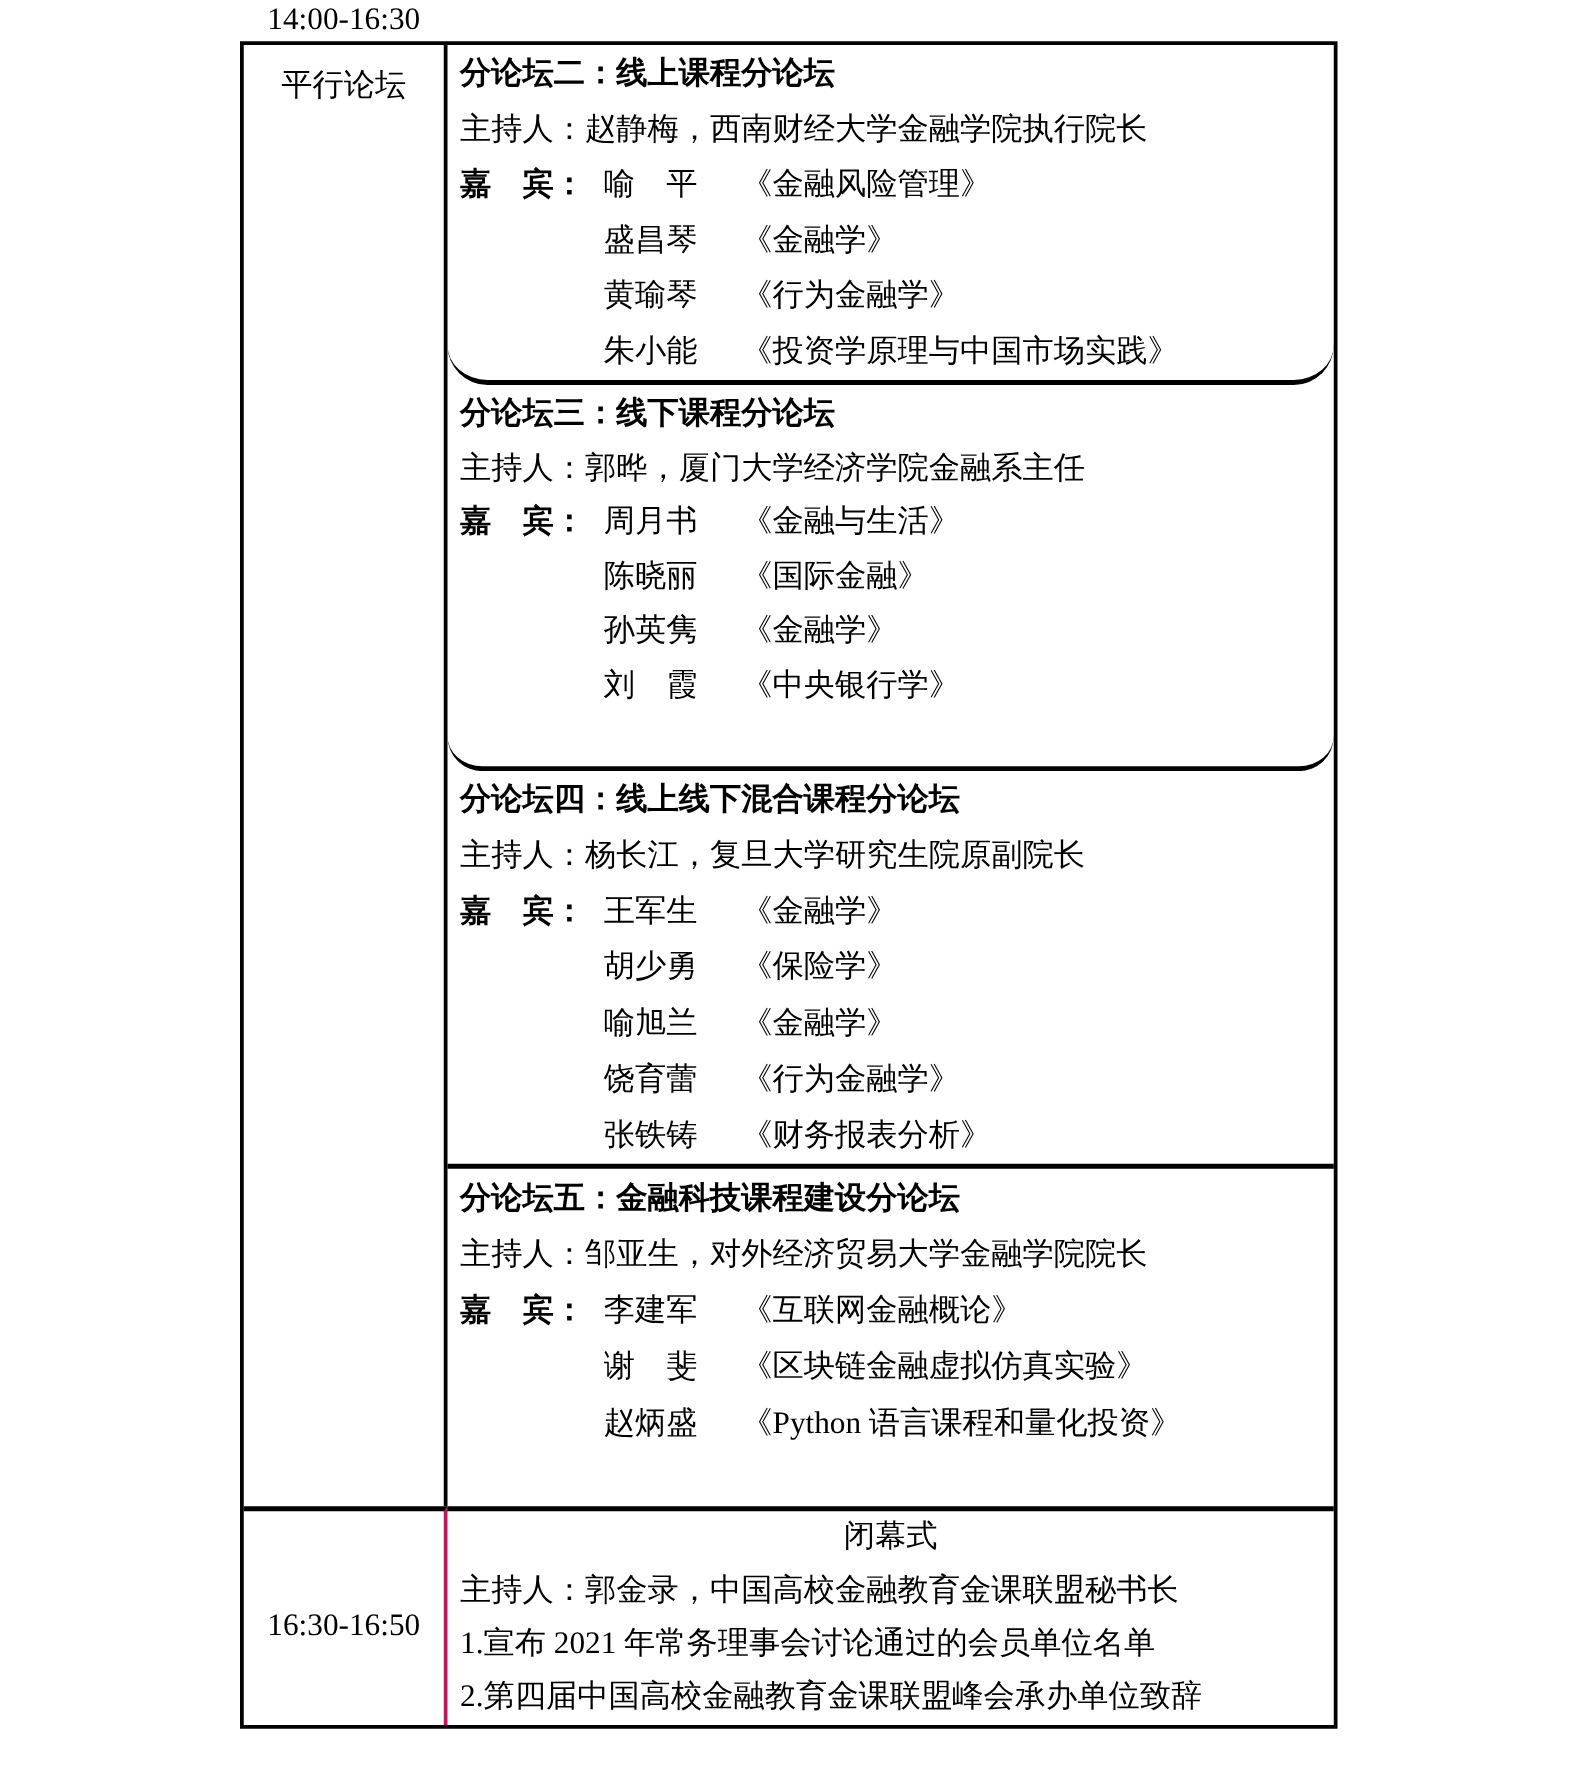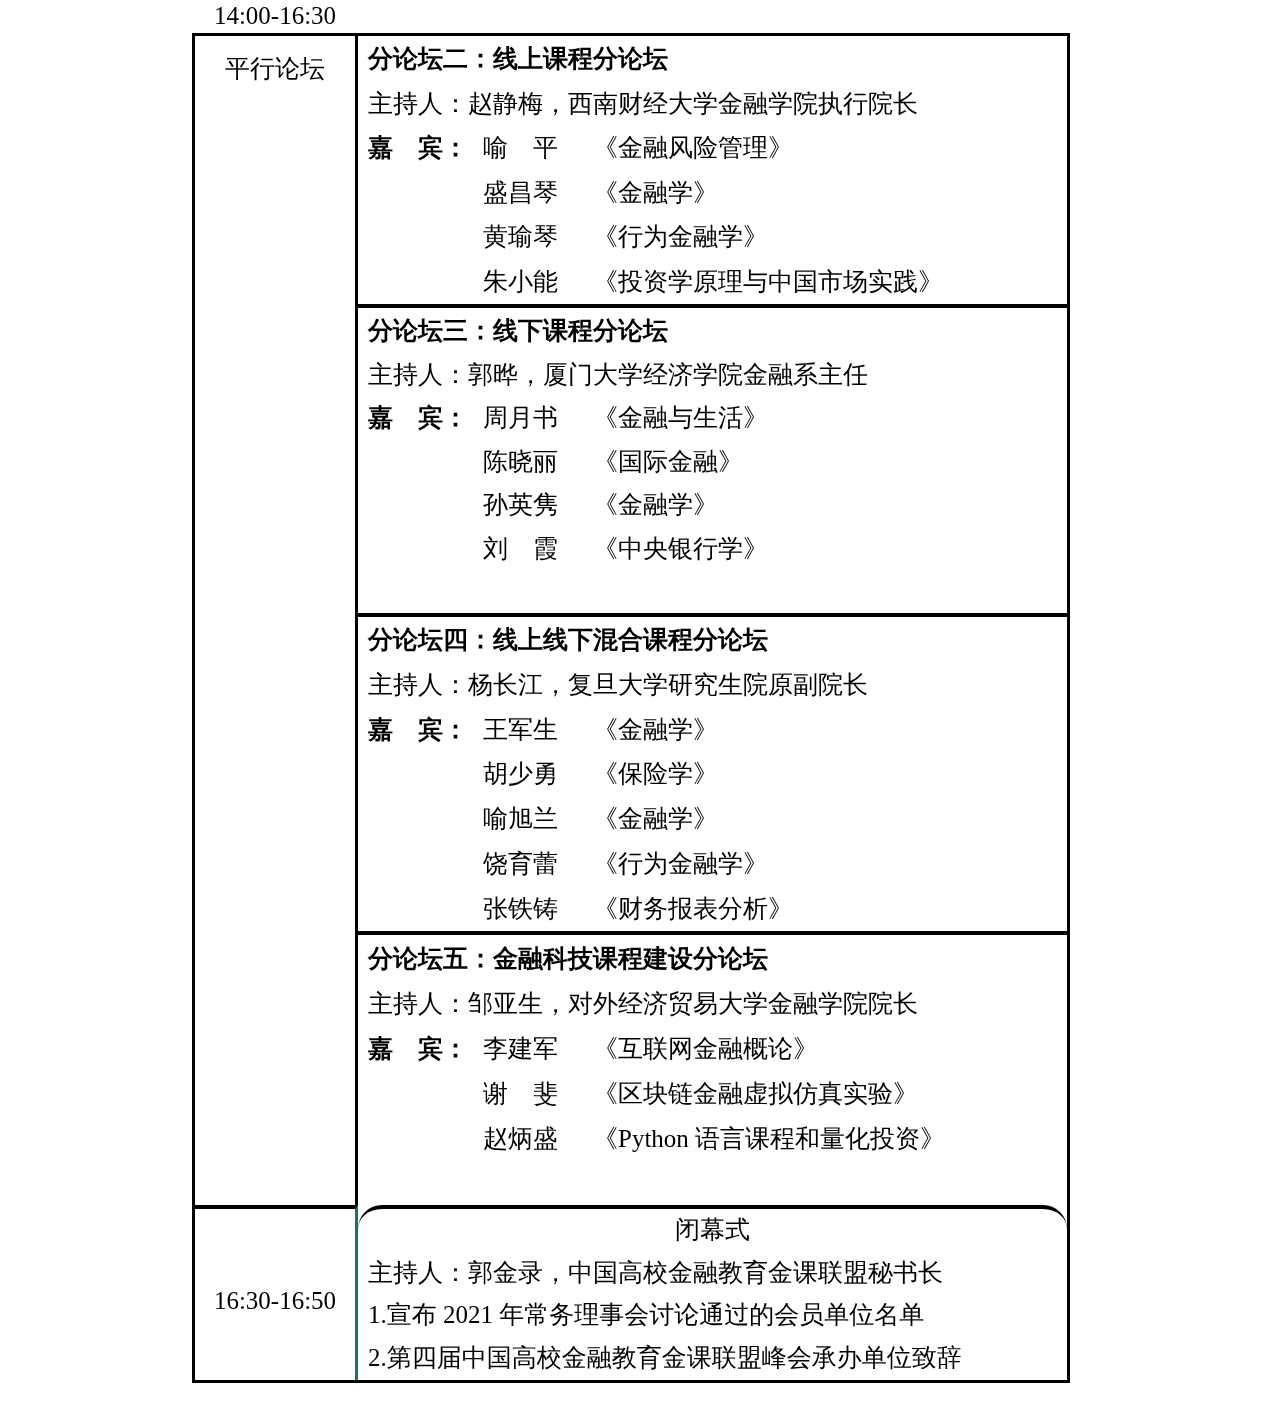--- a/index.html
+++ b/index.html
@@ -25,39 +25,39 @@
     display: flex; align-items: flex-start; justify-content: center;
     text-align: center; font-size: 25px;
   }
   .time-block { transform: translateY(-40px); }
   .time-block .tline { line-height: 40px; }
   .time-block .plabel { margin-top: 13px; }
   .sec {
     grid-column: 2; font-size: 25px; padding: 1px 10px 0 10px;
     overflow: hidden; white-space: nowrap;
   }
-  .sec.r1 { grid-row: 1; border-bottom: 4px solid #000; line-height: 44.5px; }
-  .sec.r2 { grid-row: 2; border-bottom: 4px solid #000; line-height: 43.5px; }
+  .sec.r1 { grid-row: 1; border-bottom: 4px solid #000; line-height: 44.5px; border-radius: 32px; }
+  .sec.r2 { grid-row: 2; border-bottom: 4px solid #000; line-height: 43.5px; border-radius: 28px; }
   .sec.r3 { grid-row: 3; border-bottom: 4px solid #000; line-height: 44.8px; }
   .sec.r4 { grid-row: 4; line-height: 45px; }
   .hdr { font-weight: 700; }
   .glabel { display: inline-block; width: 100px; font-weight: bold; }
   .gname  { display: inline-block; width: 110px; margin-left: 15px; }
   .closing-left {
     grid-area: 5 / 1 / 6 / 2;
-    border-right: 3px solid #0f766e; border-top: 4px solid #000;
+    border-right: 3px solid #be185d; border-top: 4px solid #000;
     display: flex; align-items: center; justify-content: center;
     font-size: 25px;
   }
   .closing-left .tline { transform: translateY(6px); }
   .closing-right {
     grid-area: 5 / 2 / 6 / 3;
     border-top: 4px solid #000;
     font-size: 25px; line-height: 42.5px;
-    padding: 0 10px; overflow: hidden; white-space: nowrap; border-radius: 24px;
+    padding: 0 10px; overflow: hidden; white-space: nowrap;
   }
   .center { text-align: center; }
 </style>
 </head>
 <body>
 
 <div class="agenda-table">
 
   <div class="time-cell">
     <div class="time-block">

